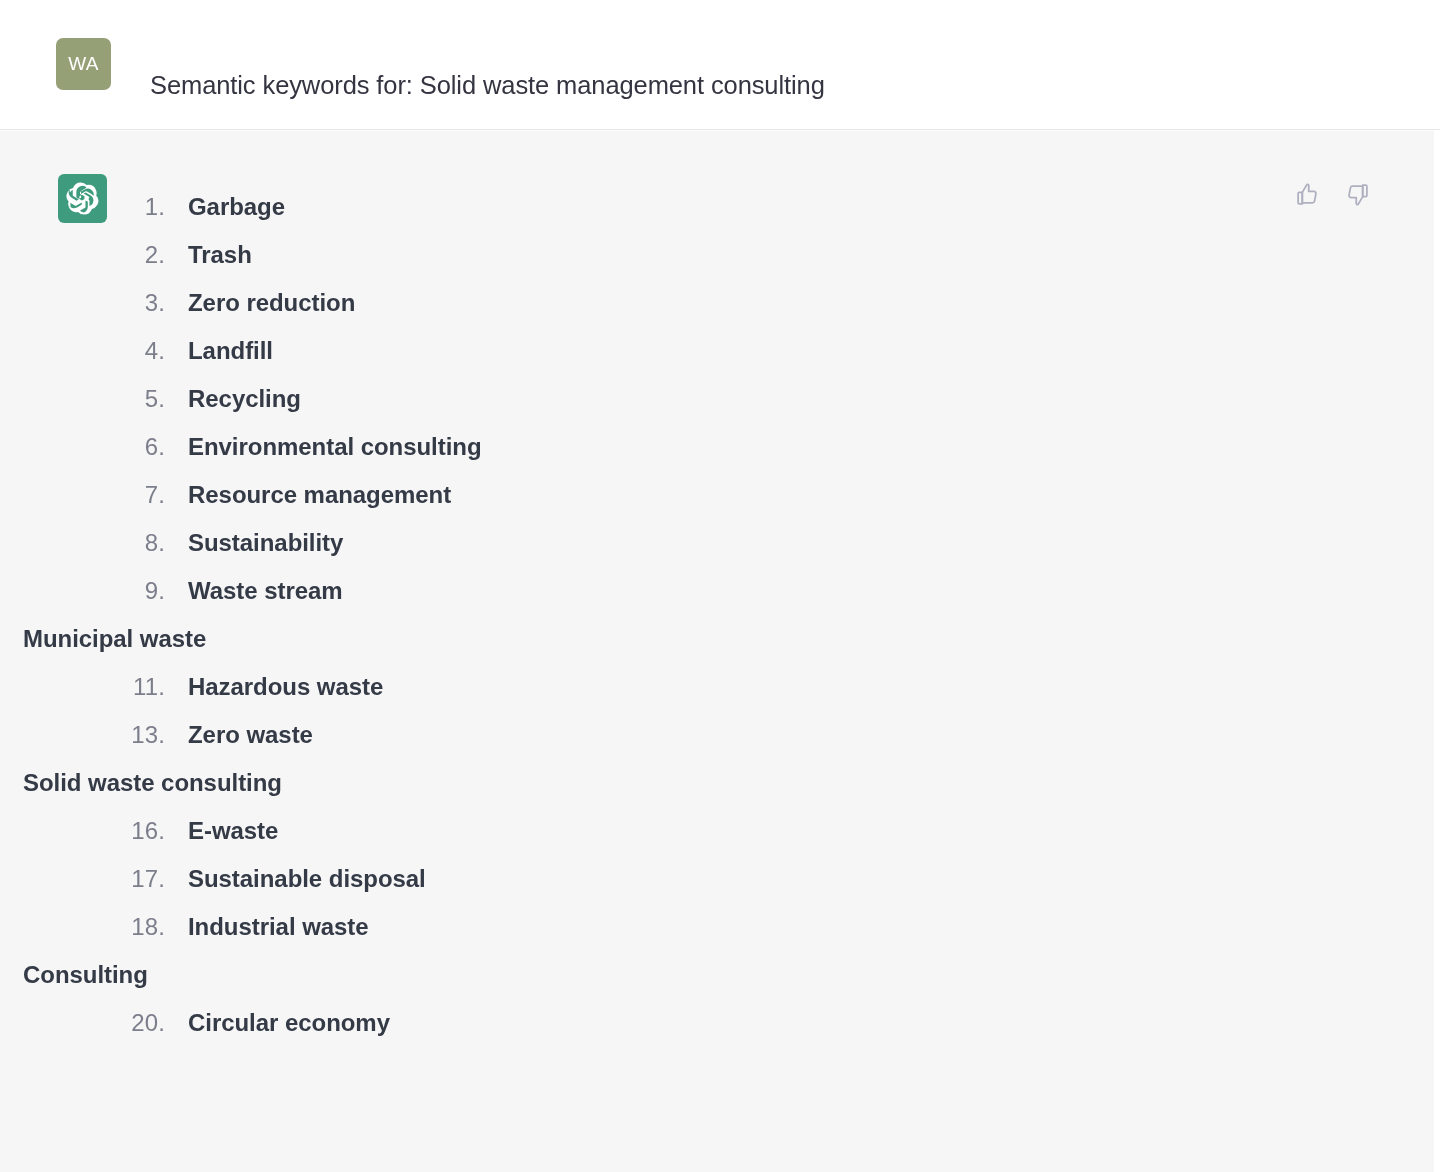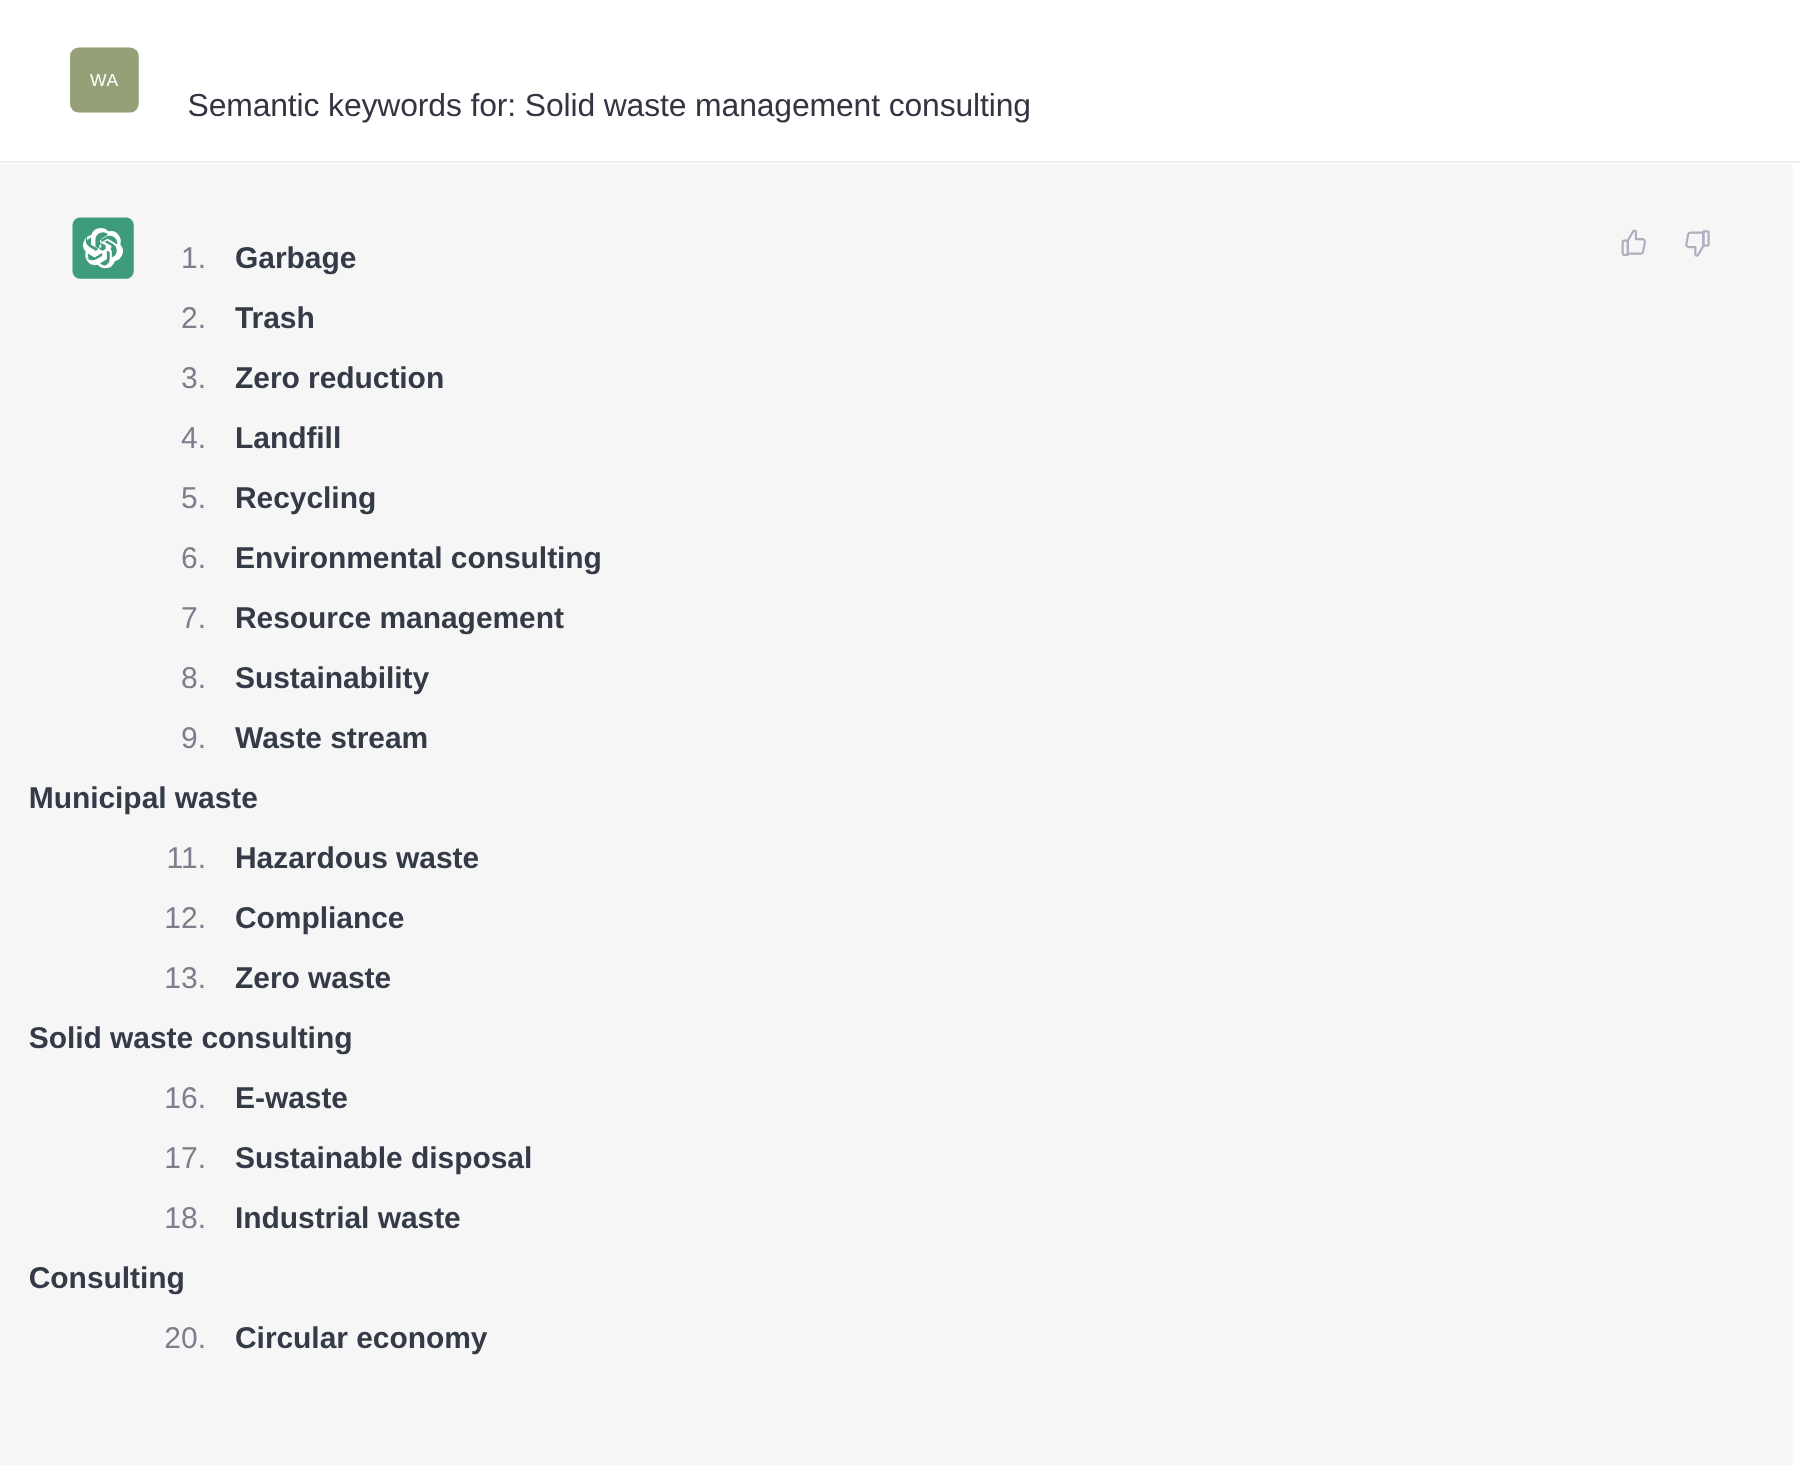--- a/index.html
+++ b/index.html
@@ -38,21 +38,21 @@
     left: 56px;
     top: 38px;
     width: 55px;
     height: 52px;
     border-radius: 7px;
     background: #96a077;
     display: flex;
     align-items: center;
     justify-content: center;
     color: #ffffff;
-    font-size: 14px;
+    font-size: 19px;
     letter-spacing: 0.4px;
     font-weight: 400;
     user-select: none;
   }
 
   .header-title {
     position: absolute;
     left: 150px;
     top: 45px;
     font-size: 25.5px;
@@ -217,24 +217,20 @@
           <span class="item-text">Waste stream</span>
         </li>
         <li class="answer-item">
           <span class="item-text">Municipal waste</span>
         </li>
         <li class="answer-item">
           <span class="item-num">11.</span>
           <span class="item-text">Hazardous waste</span>
         </li>
         <li class="answer-item">
-          <span class="item-num">12.</span>
-          <span class="item-text">Compliance</span>
-        </li>
-        <li class="answer-item">
           <span class="item-num">13.</span>
           <span class="item-text">Zero waste</span>
         </li>
         <li class="answer-item">
           <span class="item-text">Solid waste consulting</span>
         </li>
         <li class="answer-item">
           <span class="item-num">16.</span>
           <span class="item-text">E-waste</span>
         </li>

